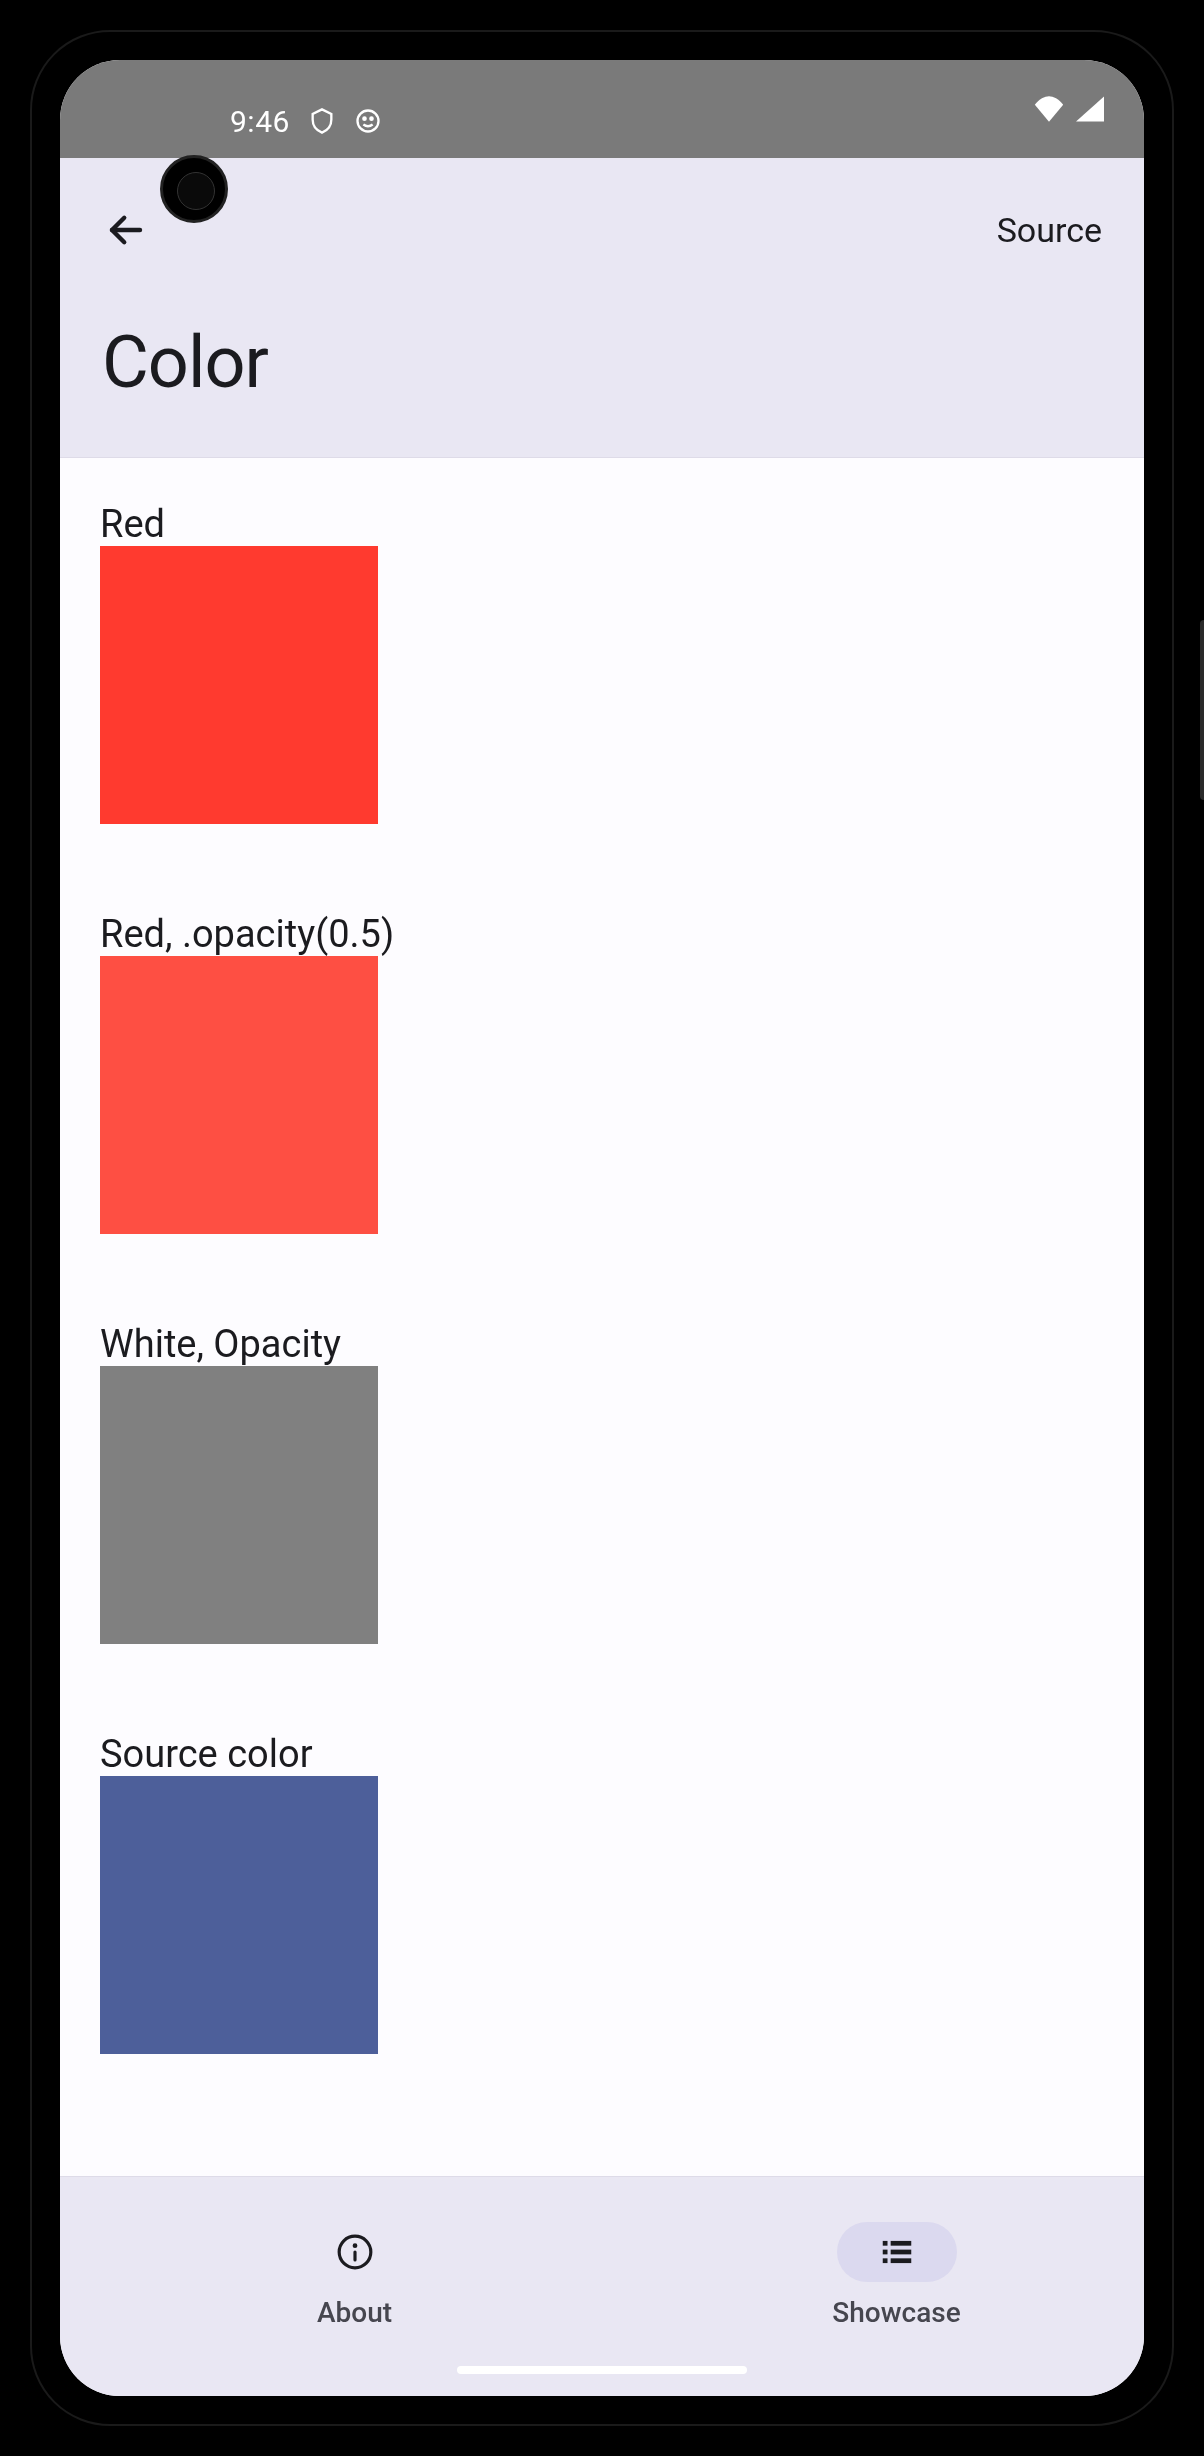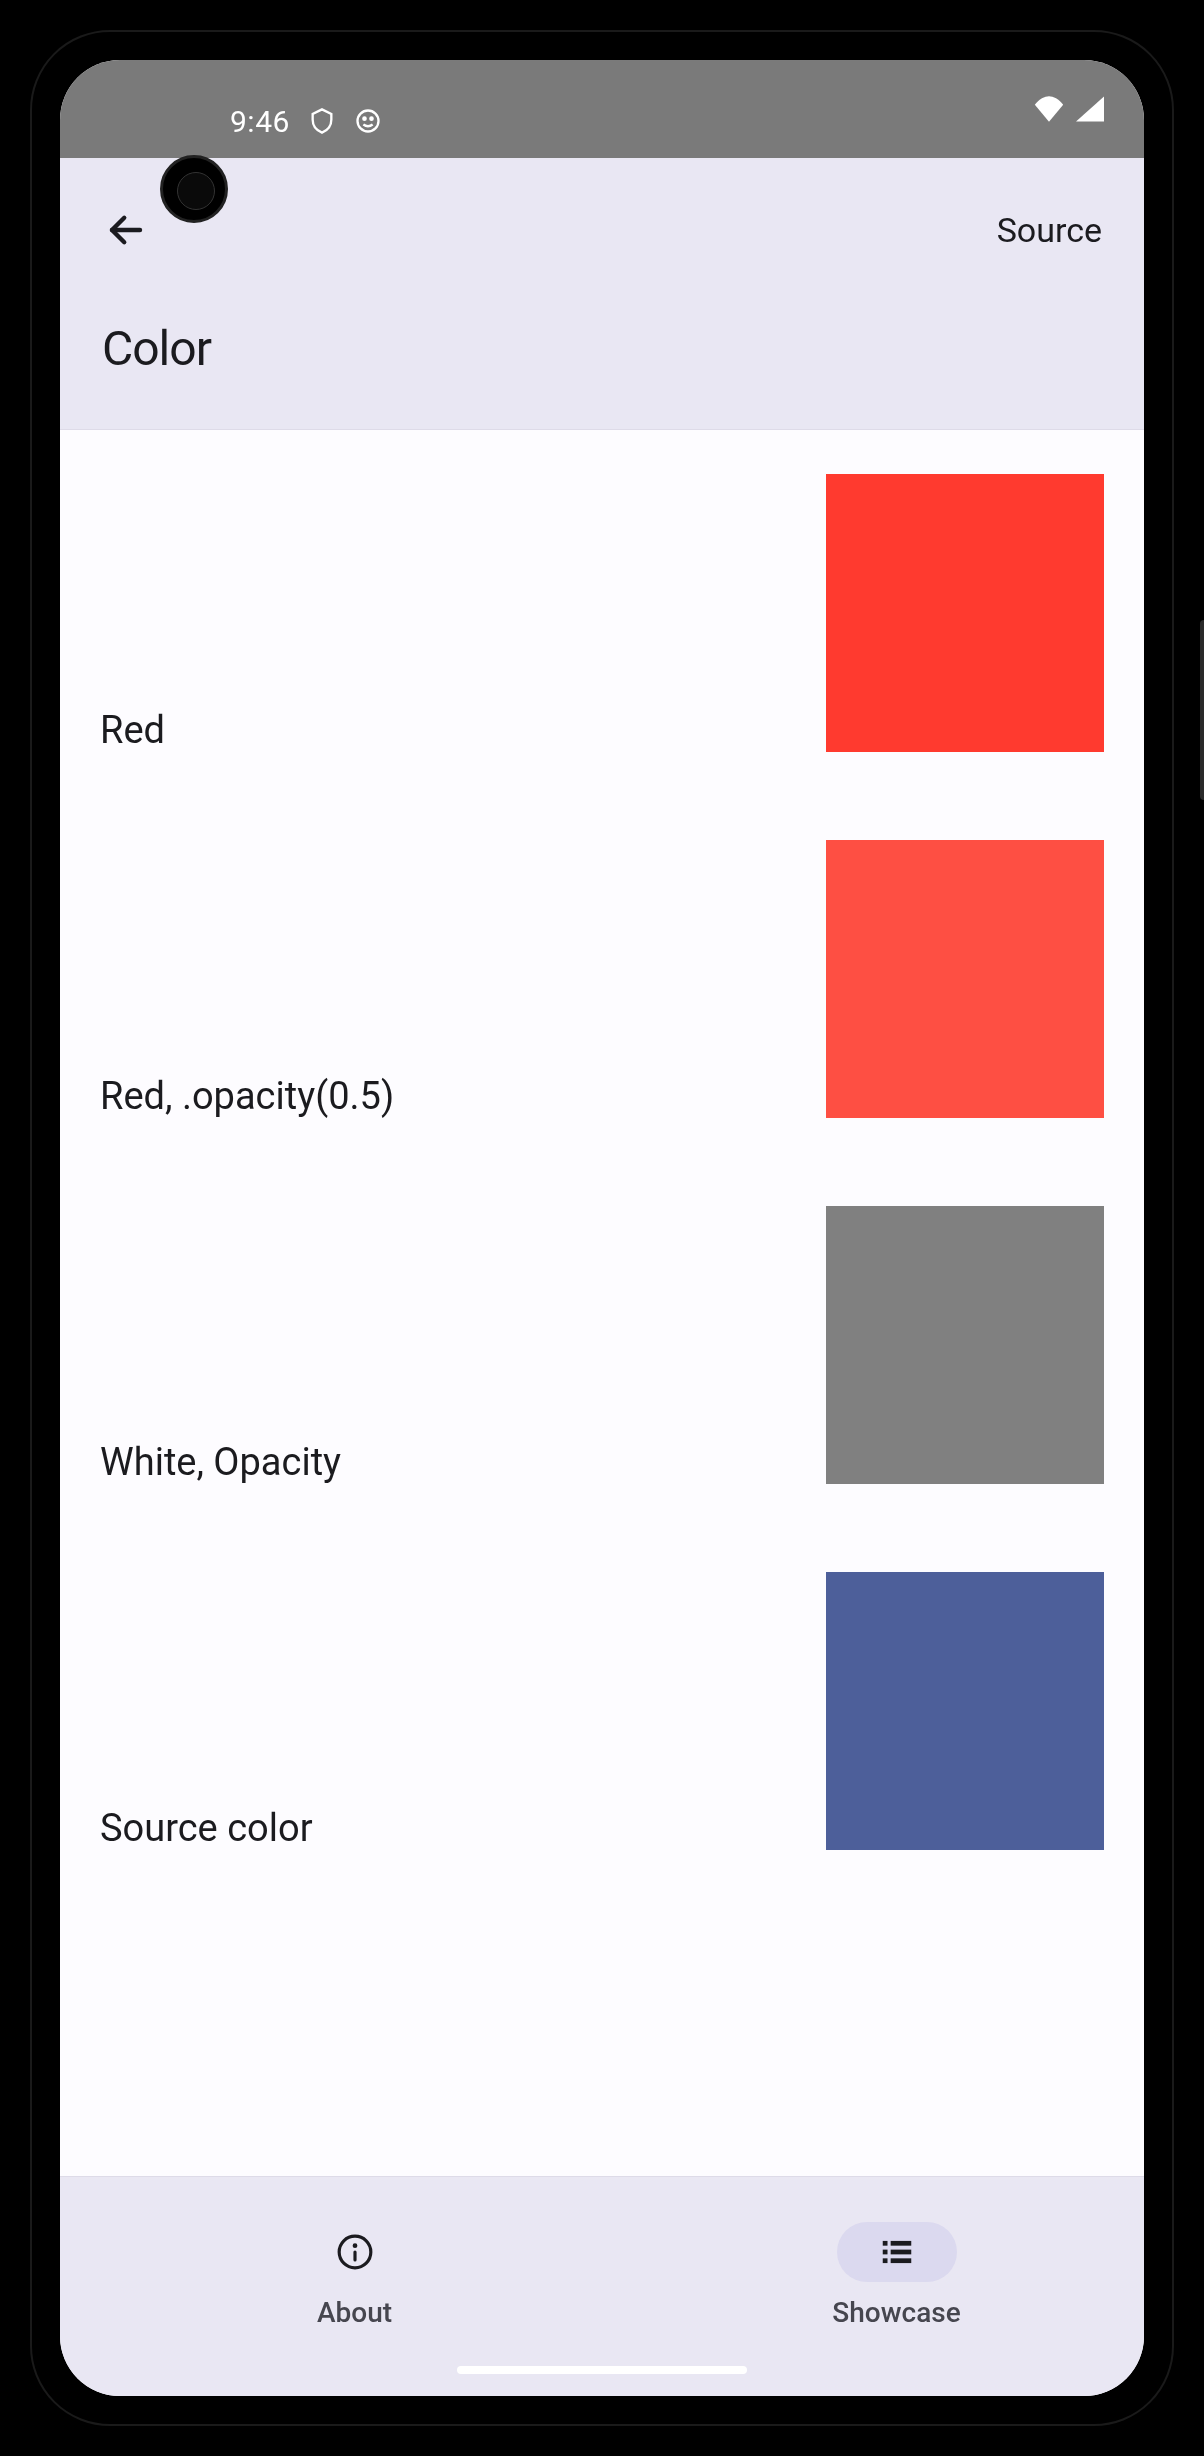--- a/index.html
+++ b/index.html
@@ -100,35 +100,36 @@
       justify-content: center;
       cursor: pointer;
     }
     .source-btn {
       font-size: 34px;
       color: #1b1b1f;
       font-weight: 400;
       cursor: pointer;
     }
     .page-title {
-      font-size: 48px;
+      font-size: 72px;
       font-weight: 400;
       color: #1b1b1f;
       margin-top: 60px;
       letter-spacing: -1px;
     }
     .content {
       background: #fdfcff;
       padding: 0 40px;
     }
     .color-row {
       display: flex;
-      align-items: flex-end;
+      align-items: flex-start;
       justify-content: space-between;
       padding: 44px 0;
+      flex-direction: column;
     }
     .color-label {
       font-size: 38px;
       color: #1b1b1f;
       font-weight: 400;
     }
     .color-swatch {
       width: 278px;
       height: 278px;
       flex-shrink: 0;

